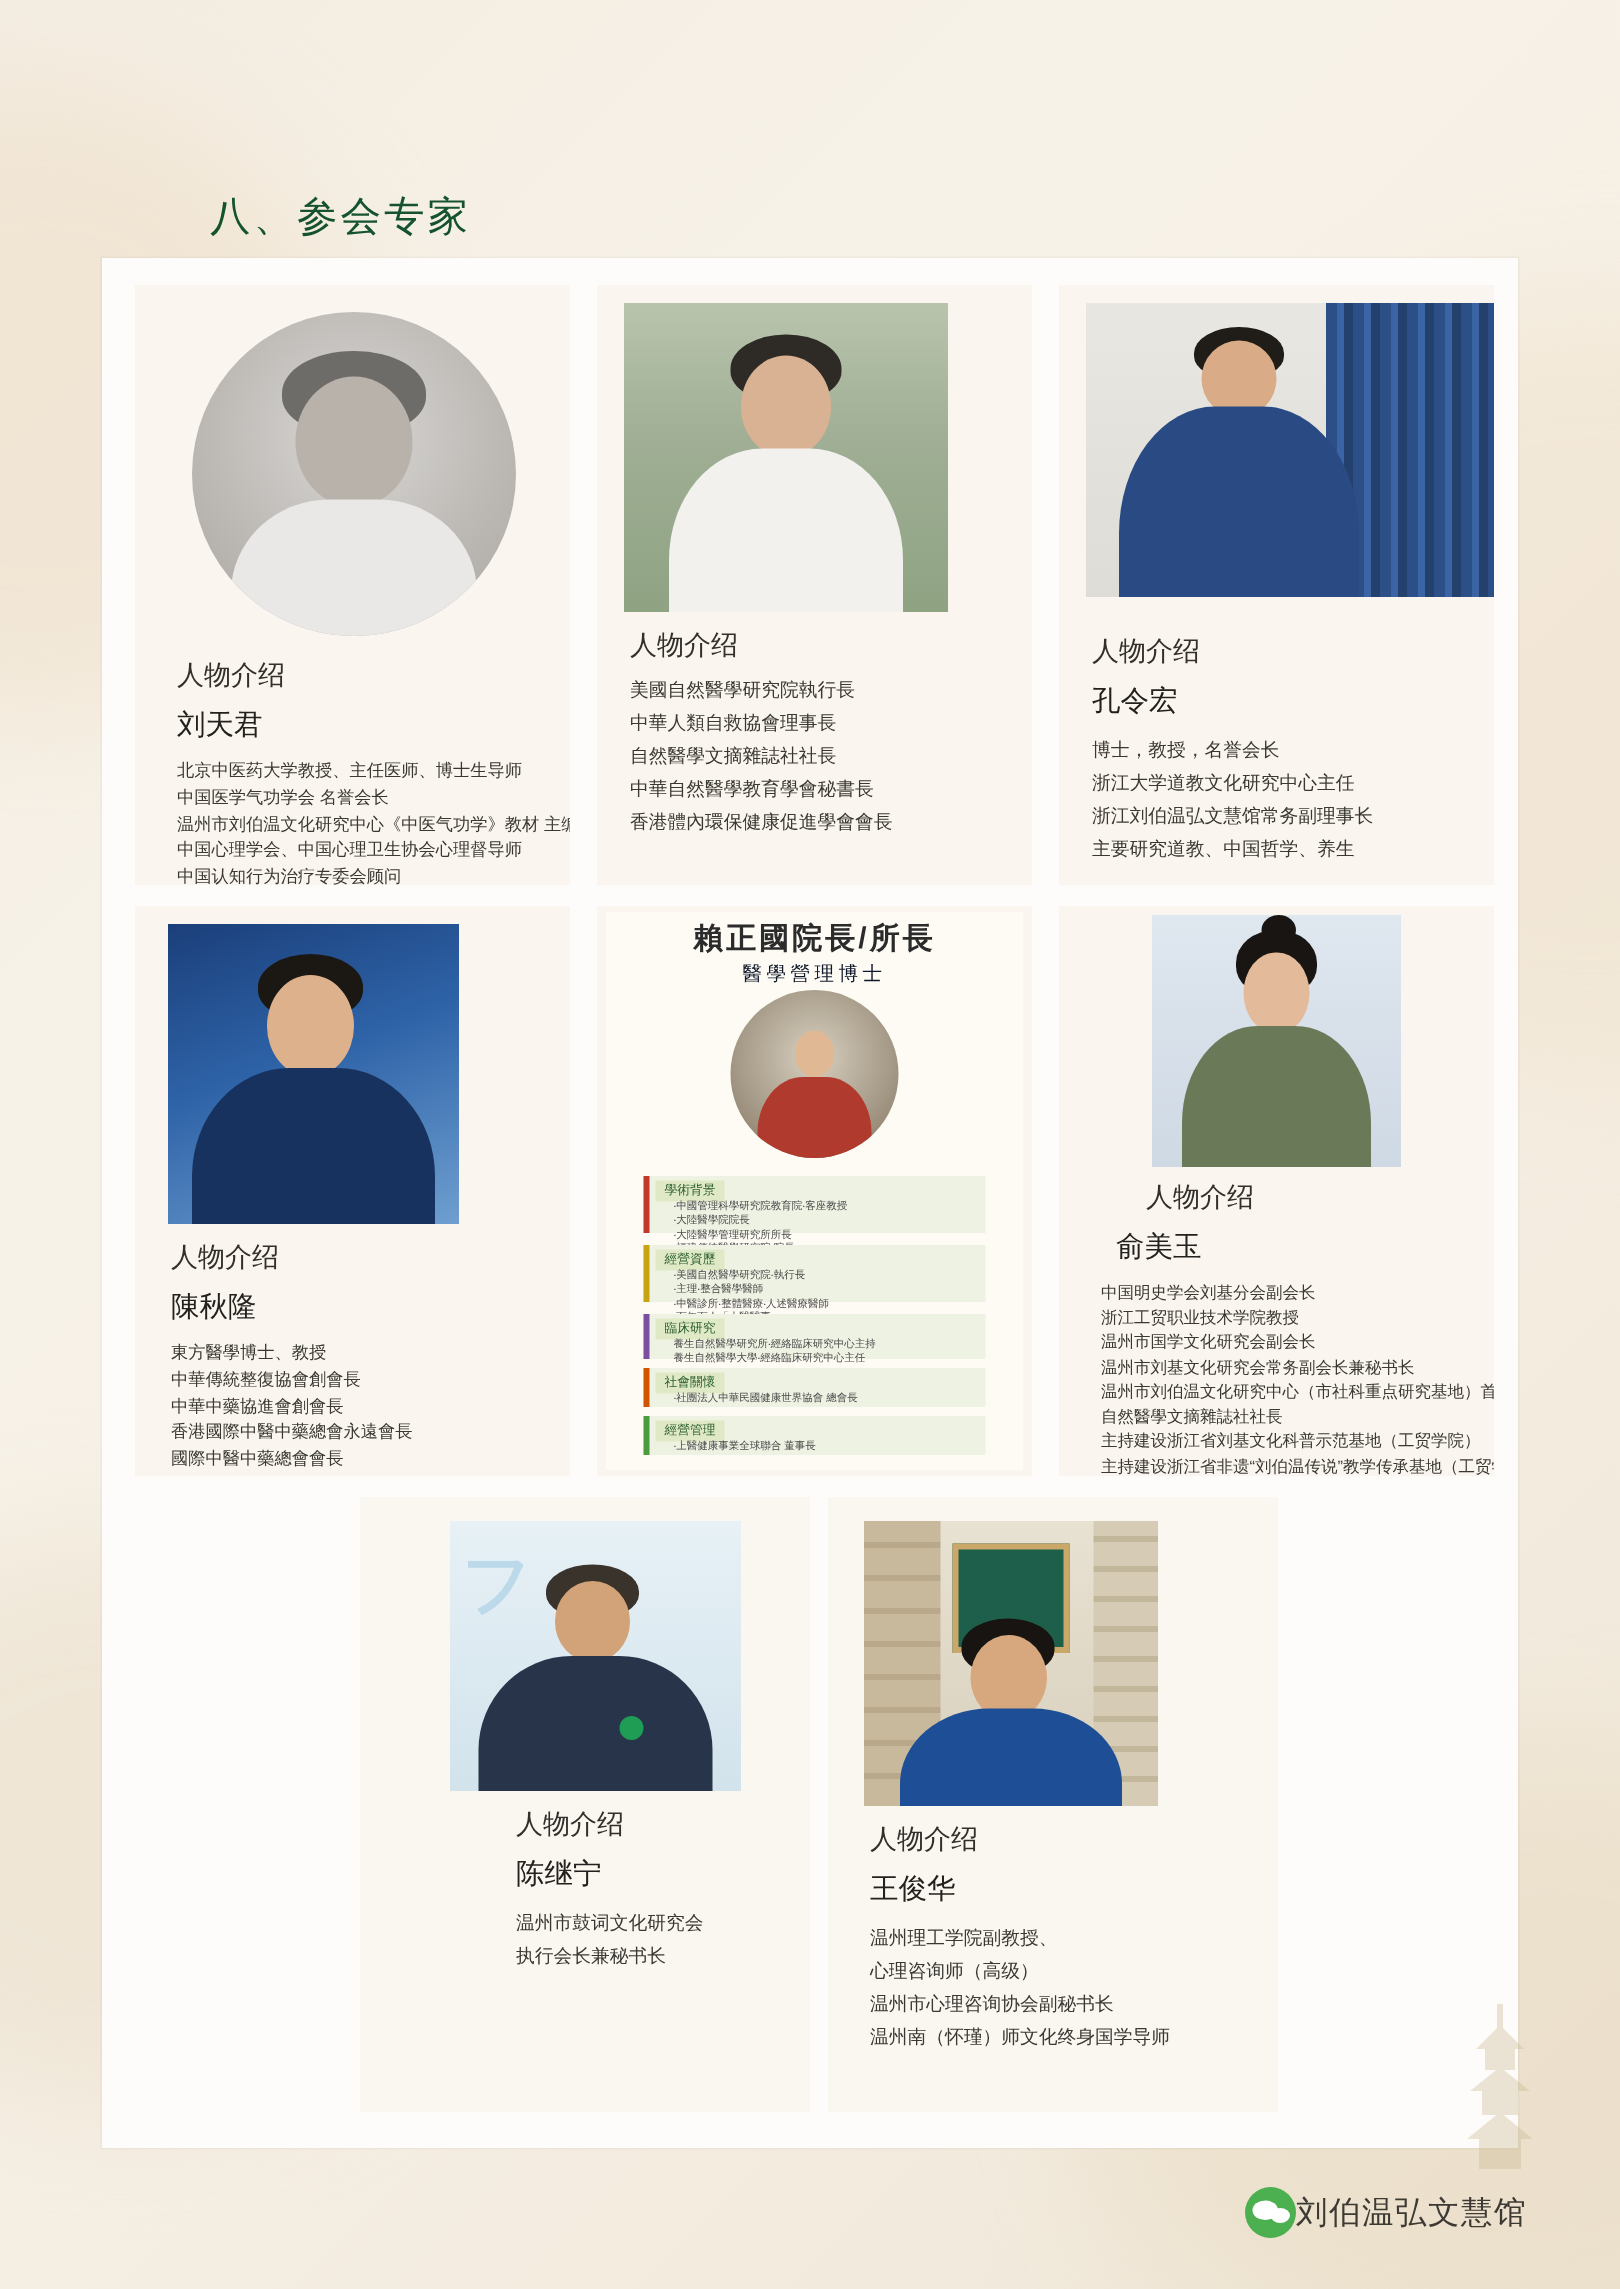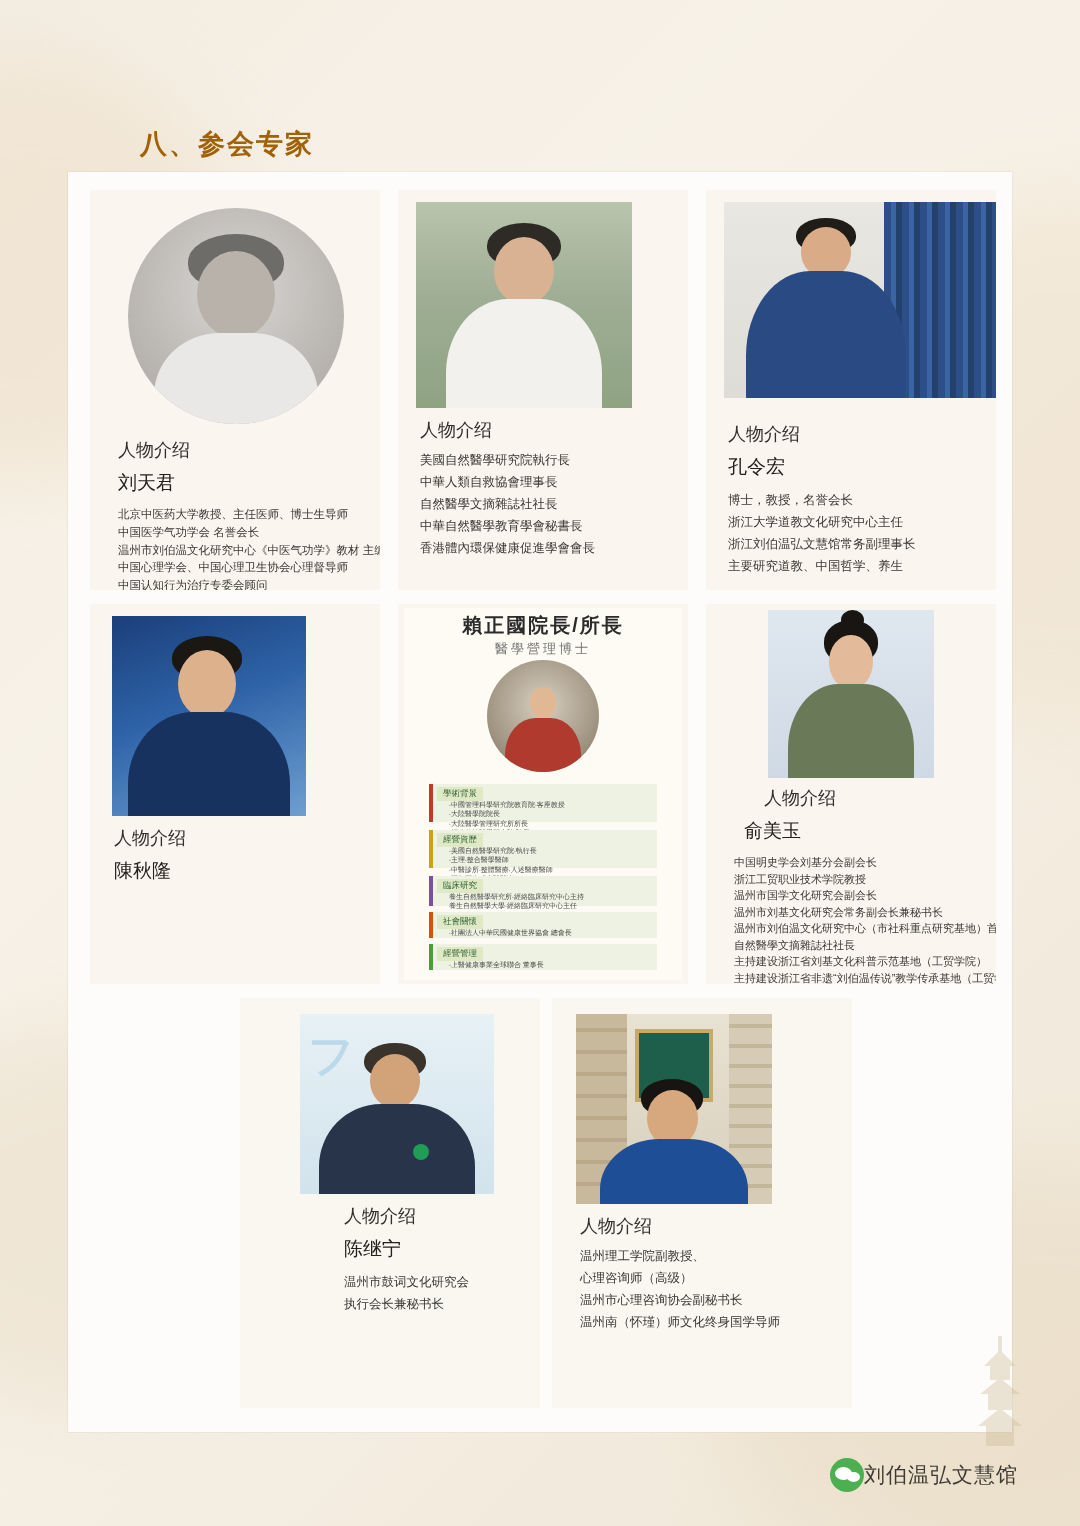--- a/index.html
+++ b/index.html
@@ -24,22 +24,22 @@
   .blob-a { width: 420px; height: 420px; left: -180px; top: 60px; background: #efe0c9; }
   .blob-b { width: 520px; height: 520px; right: -240px; top: 200px; background: #f0e3cd; }
   .blob-c { width: 460px; height: 380px; left: -150px; bottom: 120px; background: #eadfcb; }
   .blob-d { width: 560px; height: 420px; right: -200px; bottom: -60px; background: #e9dcc4; }
 
   .page-title {
     position: absolute;
     left: 140px;
     top: 126px;
     font-size: 27px;
-    font-weight: bold;
-    color: #a16207;
+    font-weight: normal;
+    color: #14532d;
     letter-spacing: 2px;
   }
 
   .panel {
     position: absolute;
     left: 68px;
     top: 172px;
     width: 944px;
     height: 1260px;
     background: #fdfcfa;
@@ -117,21 +117,21 @@
 
   
   .p4 { background: linear-gradient(160deg,#1b3f7a 0%, #2e63a8 45%, #6f9fd0 100%); }
   .p4 .hair { left: 31%; top: 10%; width: 36%; height: 22%; background: #1b1713; }
   .p4 .face { left: 34%; top: 17%; width: 30%; height: 34%; background: #dcb18c; }
   .p4 .body { left: 8%; top: 48%; width: 84%; height: 60%; background: #17325f; }
 
   
   .p5 { background: #fdfbf4; }
   .p5 .ptitle { position: absolute; left: 0; right: 0; top: 4px; text-align: center; font-size: 20px; color: #2b2b2b; font-weight: bold; letter-spacing: 2px; }
-  .p5 .psub { position: absolute; left: 0; right: 0; top: 32px; text-align: center; font-size: 13px; color: #737373; letter-spacing: 3px; }
+  .p5 .psub { position: absolute; left: 0; right: 0; top: 32px; text-align: center; font-size: 13px; color: #0f172a; letter-spacing: 3px; }
   .p5 .pcircle { position: absolute; left: 50%; transform: translateX(-50%); top: 52px; width: 112px; height: 112px; border-radius: 50%; background: radial-gradient(circle at 50% 40%, #d8cfbf 0%, #9b8f7c 70%, #6e6354 100%); overflow: hidden; }
   .p5 .pcircle .face { left: 38%; top: 24%; width: 24%; height: 28%; background: #e0b994; }
   .p5 .pcircle .body { left: 16%; top: 52%; width: 68%; height: 55%; background: #b03a2e; }
   .p5 .bar { position: absolute; left: 9%; right: 9%; height: 38px; background: #eef2e3; border-left: 4px solid #6d28d9; }
   .p5 .bar .bh { position: absolute; left: 4px; top: 3px; font-size: 8.5px; color: #2c5f2d; background: #dfe9c6; padding: 1px 6px; }
   .p5 .bar .bl { position: absolute; left: 16px; top: 16px; right: 6px; font-size: 7px; color: #4b4b4b; line-height: 1.35; }
 
   
   .p6 { background: linear-gradient(180deg,#dfe7ef 0%, #cfd9e4 100%); }
   .p6 .hair { left: 34%; top: 6%; width: 32%; height: 26%; background: #191512; }
@@ -271,20 +271,29 @@
       <div class="photo p4" style="left:22px; top:12px; width:194px; height:200px;">
         <div class="ph-inner">
           <div class="hair"></div>
             <div class="face"></div>
             <div class="body"></div>
         </div>
       </div>
       <div class="txt" style="left:24px; top:222px; right:10px;">
         <div class="intro-label">人物介绍</div>
         <div class="person-name">陳秋隆</div>
+        <div class="bio">
+          <div>東方醫學博士、教授</div>
+          <div>中華傳統整復協會創會長</div>
+          <div>中華中藥協進會創會長</div>
+          <div>香港國際中醫中藥總會永遠會長</div>
+          <div>國際中醫中藥總會會長</div>
+          <div>世界國際健康管理學會理事長</div>
+
+        </div>
       </div>
     </div>
 
     <div class="card" style="left:330px; top:432px; width:290px; height:380px;">
       <div class="photo p5" style="left:6px; top:4px; width:278px; height:372px;">
         <div class="ptitle">賴正國院長/所長</div>
         <div class="psub">醫學營理博士</div>
         <div class="pcircle">
           <div class="face"></div>
             <div class="body"></div>
@@ -382,20 +391,21 @@
           <div class="shelfL"></div>
             <div class="shelfR"></div>
             <div class="board"></div>
           <div class="hair"></div>
             <div class="face"></div>
             <div class="body"></div>
         </div>
       </div>
       <div class="txt" style="left:28px; top:216px; right:8px;">
         <div class="intro-label">人物介绍</div>
+        <div class="person-name">王俊华</div>
         <div class="bio loose">
           <div>温州理工学院副教授、</div>
           <div>心理咨询师（高级）</div>
           <div>温州市心理咨询协会副秘书长</div>
           <div>温州南（怀瑾）师文化终身国学导师</div>
         </div>
       </div>
     </div>
 
   </div>

